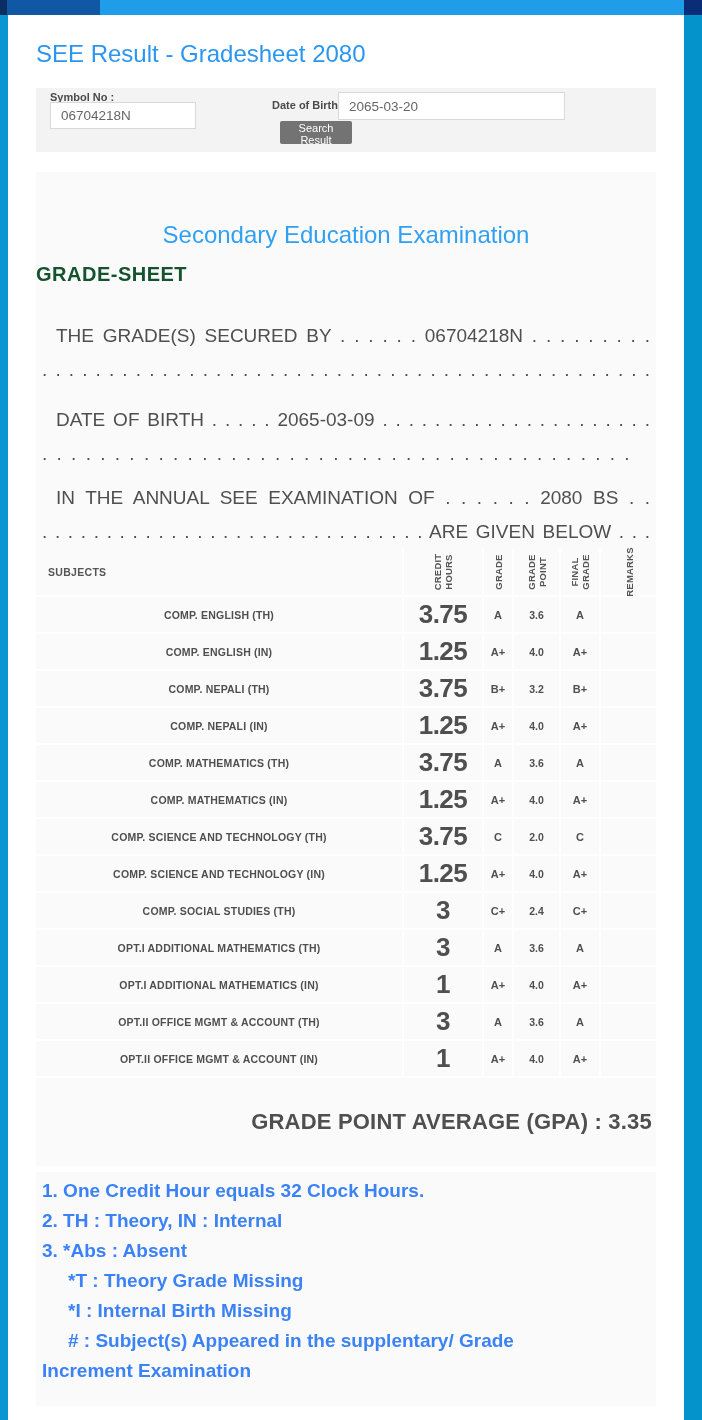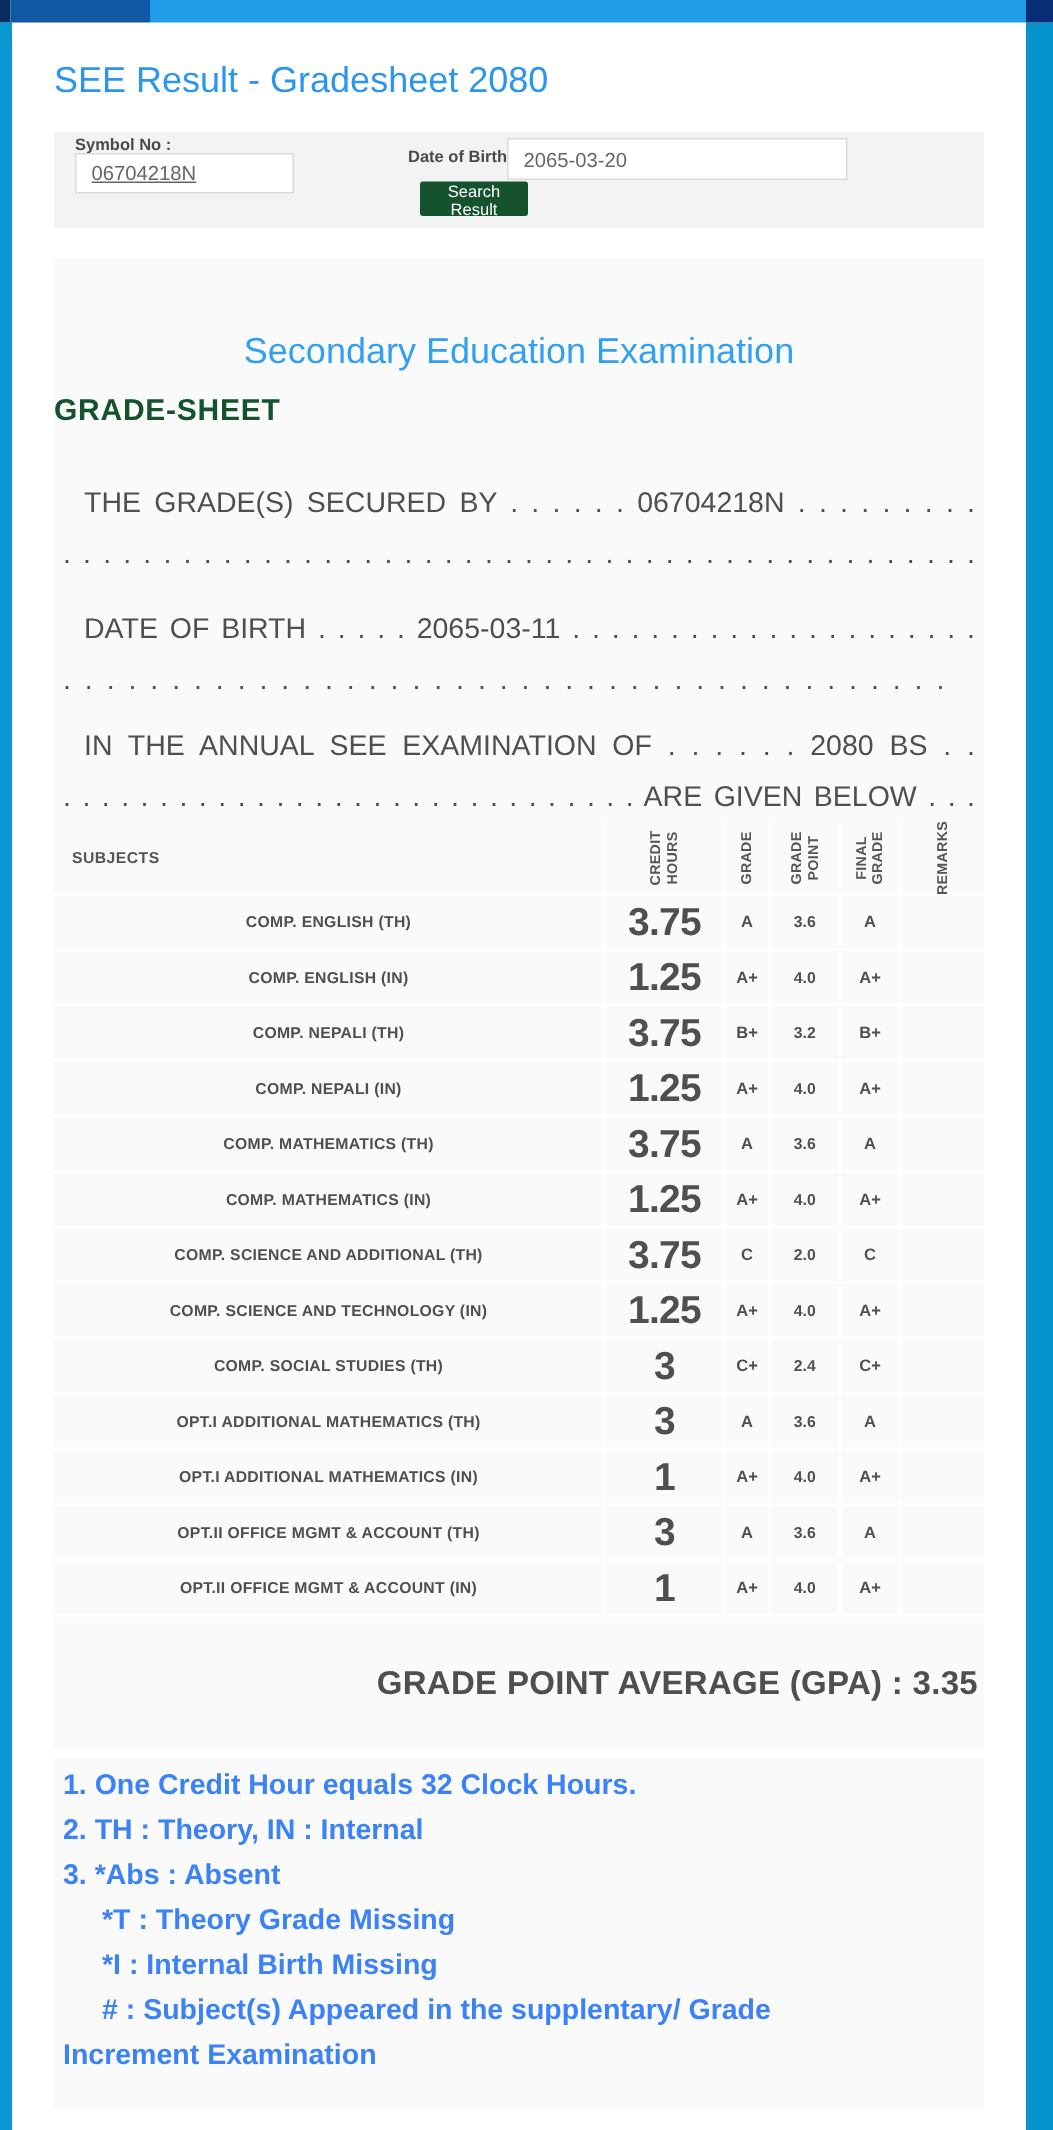--- a/index.html
+++ b/index.html
@@ -21,23 +21,23 @@
   .inner{padding:0 28px;}
 
   
   h1.page-title{margin:22px 0 0;font-size:24px;line-height:33px;font-weight:400;color:#2b96ef;letter-spacing:0;}
   .form-panel{position:relative;margin-top:18px;height:64px;background:#f3f3f3;}
   .fld-label{position:absolute;font-size:11px;font-weight:700;color:#4a4a4a;}
   .lbl-symbol{left:14px;top:3px;}
   .lbl-dob{left:236px;top:11px;}
   .txt-input{position:absolute;border:1px solid #d9d9d9;background:#fff;color:#666;
     font-family:inherit;font-size:13.5px;padding:0 0 0 10px;box-sizing:border-box;outline:none;}
-  .inp-symbol{left:14px;top:14px;width:146px;height:27px;text-decoration:underline;}
+  .inp-symbol{left:14px;top:14px;width:146px;height:27px;}
   .inp-dob{left:302px;top:4px;width:227px;height:28px;}
-  .btn-search{position:absolute;left:244px;top:33px;width:72px;height:23px;background:#14532d;color:#fff;
+  .btn-search{position:absolute;left:244px;top:33px;width:72px;height:23px;background:#737373;color:#fff;
     border:none;border-radius:2px;font-family:inherit;font-size:11px;font-weight:400;cursor:pointer;}
 
   
   .card{margin-top:20px;background:#fafafa;}
   .sheet-title{padding-top:48px;margin:0;text-align:center;font-size:24px;line-height:30px;font-weight:500;color:#31a0f1;}
   .sheet-subtitle{margin:10px 0 0;text-align:left;font-size:20px;line-height:29px;font-weight:700;color:#14532d;letter-spacing:0.5px;}
   .para{margin:0;padding:0 6px;}
   .p1{margin-top:30px;} .p2{margin-top:16px;} .p3{margin-top:10px;}
   .para-line{font-size:19px;line-height:34px;font-weight:400;color:#4f4f4f;white-space:nowrap;overflow:hidden;
     text-align:justify;text-align-last:justify;}
@@ -93,21 +93,21 @@
 
     <div class="card">
       <h2 class="sheet-title">Secondary Education Examination</h2>
       <h3 class="sheet-subtitle">GRADE-SHEET</h3>
 
       <div class="para p1">
         <div class="para-line first">THE GRADE(S) SECURED BY . . . . . . 06704218N . . . . . . . . .</div>
         <div class="para-line">. . . . . . . . . . . . . . . . . . . . . . . . . . . . . . . . . . . . . . . . . . . . . .</div>
       </div>
       <div class="para p2">
-        <div class="para-line first">DATE OF BIRTH . . . . . 2065-03-11 . . . . . . . . . . . . . . . . . . . . .</div>
+        <div class="para-line first">DATE OF BIRTH . . . . . 2065-03-09 . . . . . . . . . . . . . . . . . . . . .</div>
         <div class="para-line loose">. . . . . . . . . . . . . . . . . . . . . . . . . . . . . . . . . . . . . . . . .</div>
       </div>
       <div class="para p3">
         <div class="para-line first">IN THE ANNUAL SEE EXAMINATION OF . . . . . . 2080 BS . .</div>
         <div class="para-line">. . . . . . . . . . . . . . . . . . . . . . . . . . . . . . ARE GIVEN BELOW . . .</div>
       </div>
 
       <table class="grades">
         <colgroup>
           <col style="width:367px">
@@ -183,21 +183,21 @@
             </tr>
             <tr>
               <td class="cell-subject">COMP. MATHEMATICS (IN)</td>
               <td class="cell-credit">1.25</td>
               <td class="cell-grade">A+</td>
               <td class="cell-grade-point">4.0</td>
               <td class="cell-final-grade">A+</td>
               <td class="cell-remarks"></td>
             </tr>
             <tr>
-              <td class="cell-subject">COMP. SCIENCE AND ADDITIONAL (TH)</td>
+              <td class="cell-subject">COMP. SCIENCE AND TECHNOLOGY (TH)</td>
               <td class="cell-credit">3.75</td>
               <td class="cell-grade">C</td>
               <td class="cell-grade-point">2.0</td>
               <td class="cell-final-grade">C</td>
               <td class="cell-remarks"></td>
             </tr>
             <tr>
               <td class="cell-subject">COMP. SCIENCE AND TECHNOLOGY (IN)</td>
               <td class="cell-credit">1.25</td>
               <td class="cell-grade">A+</td>

